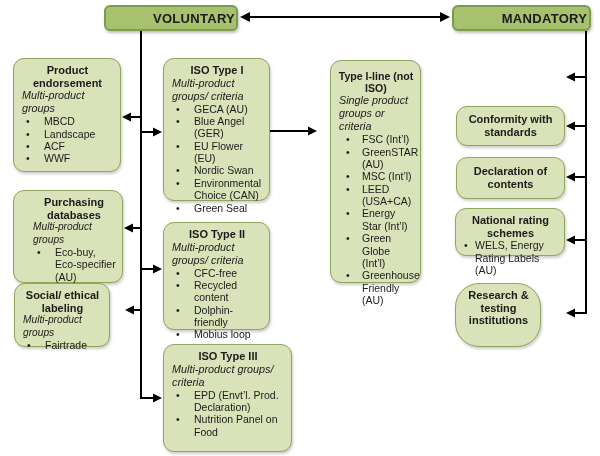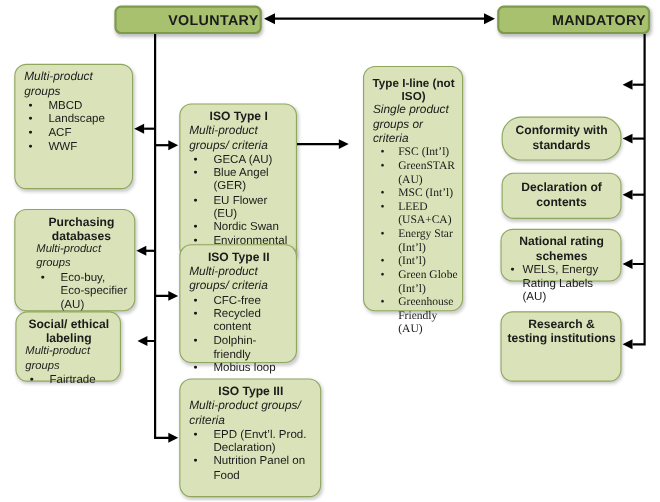--- a/index.html
+++ b/index.html
@@ -23,21 +23,21 @@
     border:1.5px solid var(--box-border);border-radius:11px;
     padding:5px 4px 4px 5px;box-shadow:1px 2px 3px rgba(0,0,0,.2);}
   .title{font-weight:bold;font-size:11px;line-height:1.15;text-align:center;}
   .subtitle{font-style:italic;font-size:10.8px;line-height:1.2;padding-left:3px;}
   .sub-fit{font-size:10.2px;}
   .bullets{list-style:none;margin:0;padding:0;font-size:10.5px;line-height:1.18;}
   .bullets li{position:relative;padding-left:25px;}
   .bullets li::before{content:"\2022";position:absolute;left:7px;}
   .bullets.tight li{padding-left:14px;}
   .bullets.tight li::before{left:3px;}
-  .bullets.mid li{padding-left:26px;font-family:Liberation Serif, serif;}
+  .bullets.mid li{padding-left:26px;}
   .bullets.mid li::before{left:10px;}
   .center-v{display:flex;align-items:center;justify-content:center;padding:4px 6px;}
   .t-snug .title{font-size:10.6px;}
 </style>
 </head>
 <body>
 
 <div class="canvas">
 
   <svg class="connectors" viewBox="0 0 600 456">
@@ -76,20 +76,21 @@
       <path d="M586,240 H575"></path>
         <polygon points="566,240 575,235.5 575,244.5"></polygon>
     </g>
   </svg>
 
   <div class="hdr" style="left:104px;top:5px;width:134px;height:26px;">VOLUNTARY</div>
 
   <div class="hdr" style="left:452px;top:5px;width:139px;height:26px;">MANDATORY</div>
 
   <div class="box" style="left:13px;top:58px;width:108px;height:114px;">
+    <div class="title">Product endorsement</div>
     <div class="subtitle">Multi-product groups</div>
     <ul class="bullets">
       <li>MBCD</li>
       <li>Landscape</li>
       <li>ACF</li>
       <li>WWF</li>
     </ul>
   </div>
 
   <div class="box" style="left:13px;top:190px;width:110px;height:93px;padding-left:16px;">
@@ -101,21 +102,21 @@
   </div>
 
   <div class="box" style="left:14px;top:283px;width:96px;height:64px;">
     <div class="title">Social/ ethical labeling</div>
     <div class="subtitle sub-fit">Multi-product groups</div>
     <ul class="bullets">
       <li>Fairtrade</li>
     </ul>
   </div>
 
-  <div class="box" style="left:163px;top:58px;width:107px;height:143px;margin-top:36px;">
+  <div class="box" style="left:163px;top:58px;width:107px;height:143px;">
     <div class="title">ISO Type I</div>
     <div class="subtitle">Multi-product groups/ criteria</div>
     <ul class="bullets">
       <li>GECA (AU)</li>
       <li>Blue Angel (GER)</li>
       <li>EU Flower (EU)</li>
       <li>Nordic Swan</li>
       <li>Environmental Choice (CAN)</li>
       <li>Green Seal</li>
     </ul>
@@ -143,39 +144,38 @@
 
   <div class="box t-snug" style="left:330px;top:60px;width:91px;height:223px;padding-top:9px;">
     <div class="title">Type I-line (not ISO)</div>
     <div class="subtitle">Single product groups or criteria</div>
     <ul class="bullets mid">
       <li>FSC (Int’l)</li>
       <li>GreenSTAR (AU)</li>
       <li>MSC (Int’l)</li>
       <li>LEED (USA+CA)</li>
       <li>Energy Star (Int’l)</li>
-      <li>(Int’l)</li>
       <li>Green Globe (Int’l)</li>
       <li>Greenhouse Friendly (AU)</li>
     </ul>
   </div>
 
 
-  <div class="box center-v" style="left:456px;top:106px;width:109px;height:40px;border-radius:18px;">
+  <div class="box center-v" style="left:456px;top:106px;width:109px;height:40px;">
     <div class="title">Conformity with standards</div>
   </div>
 
   <div class="box center-v" style="left:456px;top:157px;width:109px;height:42px;">
     <div class="title">Declaration of contents</div>
   </div>
 
   <div class="box" style="left:455px;top:208px;width:110px;height:48px;">
     <div class="title">National rating schemes</div>
     <ul class="bullets tight">
       <li>WELS, Energy Rating Labels (AU)</li>
     </ul>
   </div>
 
-  <div class="box" style="left:455px;top:283px;width:110px;height:64px;">
+  <div class="box" style="left:455px;top:283px;width:86px;height:64px;border-radius:24px;">
     <div class="title">Research &amp; testing institutions</div>
   </div>
 
 </div>
 
 </body></html>

